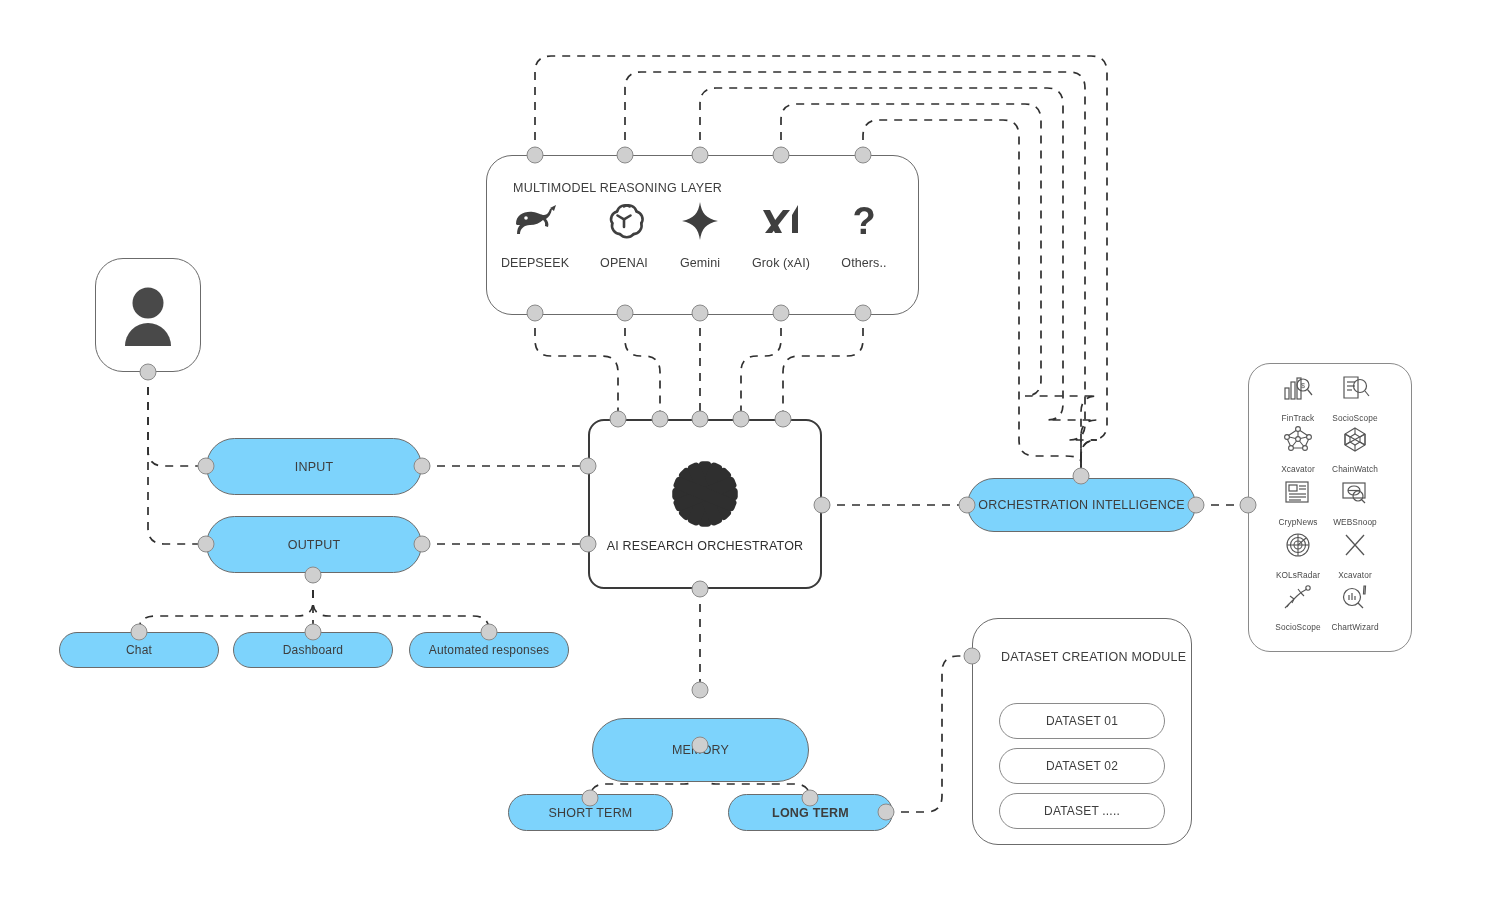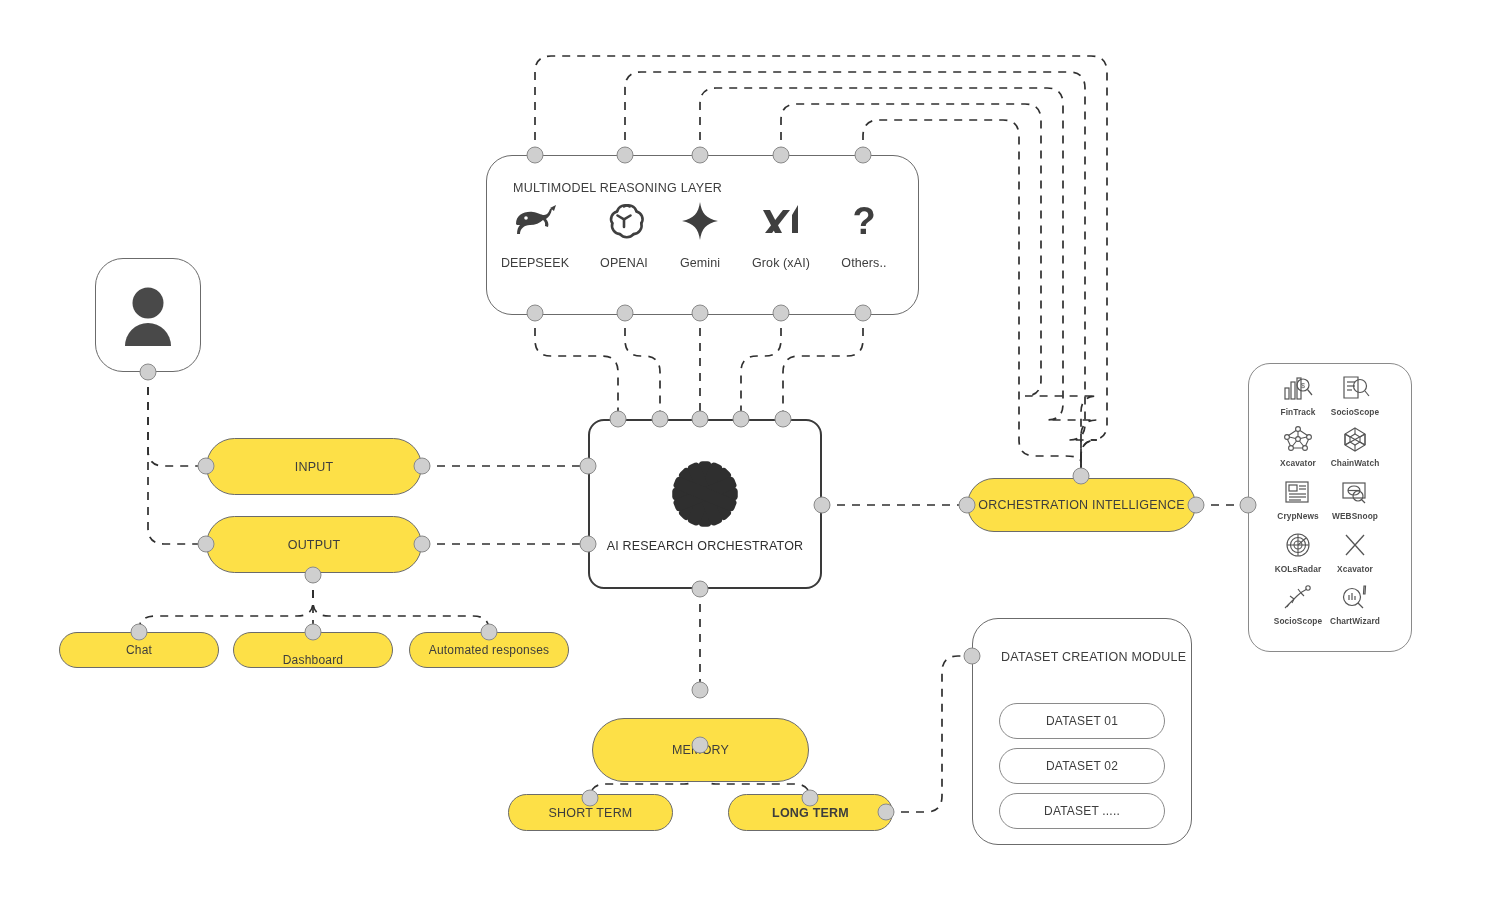--- a/index.html
+++ b/index.html
@@ -17,21 +17,21 @@
   }
   #canvas {
     position: absolute;
     left: 0; top: 0;
     width: 1497px;
     height: 900px;
   }
   .node {
     position: absolute;
     box-sizing: border-box;
-    background: #fde047;
+    background: #7dd3fc;
     display: flex;
     align-items: center;
     justify-content: center;
     text-align: center;
   }
   
   .pill {
     border: 1.6px solid #6b6b6b;
     border-radius: 999px;
     font-size: 12.5px;
@@ -114,26 +114,25 @@
     width: 74px;
     text-align: center;
   }
   .tool-icon {
     height: 30px;
     display: flex;
     align-items: center;
     justify-content: center;
   }
   .tool-label {
-    margin-top: 4px;
+    margin-top: 10px;
     font-size: 8.3px;
     color: #4a4a4a;
     white-space: nowrap;
     letter-spacing: 0.1px;
-    font-weight: bold;
   }
   
   .dataset-chip {
     position: absolute;
     border: 1.4px solid #8a8a8a;
     border-radius: 999px;
     background: #ffffff;
     display: flex;
     align-items: center;
     justify-content: center;
@@ -205,21 +204,21 @@
 </div>
 <div class="port" style="left:206px; top:544px;"></div>
 <div class="port" style="left:422px; top:544px;"></div>
 <div class="port" style="left:313px; top:575px;"></div>
 
 <div class="node pill pill-sm" style="left:59px; top:632px; width:160px; height:36px;text-align:center;">
   <span>Chat</span>
 </div>
 <div class="port" style="left:139px; top:632px;"></div>
 
-<div class="node pill pill-sm" style="left:233px; top:632px; width:160px; height:36px;align-items:flex-end;">
+<div class="node pill pill-sm" style="left:233px; top:632px; width:160px; height:36px;">
   <span>Dashboard</span>
 </div>
 <div class="port" style="left:313px; top:632px;"></div>
 
 <div class="node pill pill-sm" style="left:409px; top:632px; width:160px; height:36px;">
   <span>Automated responses</span>
 </div>
 <div class="port" style="left:489px; top:632px;"></div>
 
 <div class="panel" style="position:absolute; left:486px; top:155px; width:431px; height:158px;">

